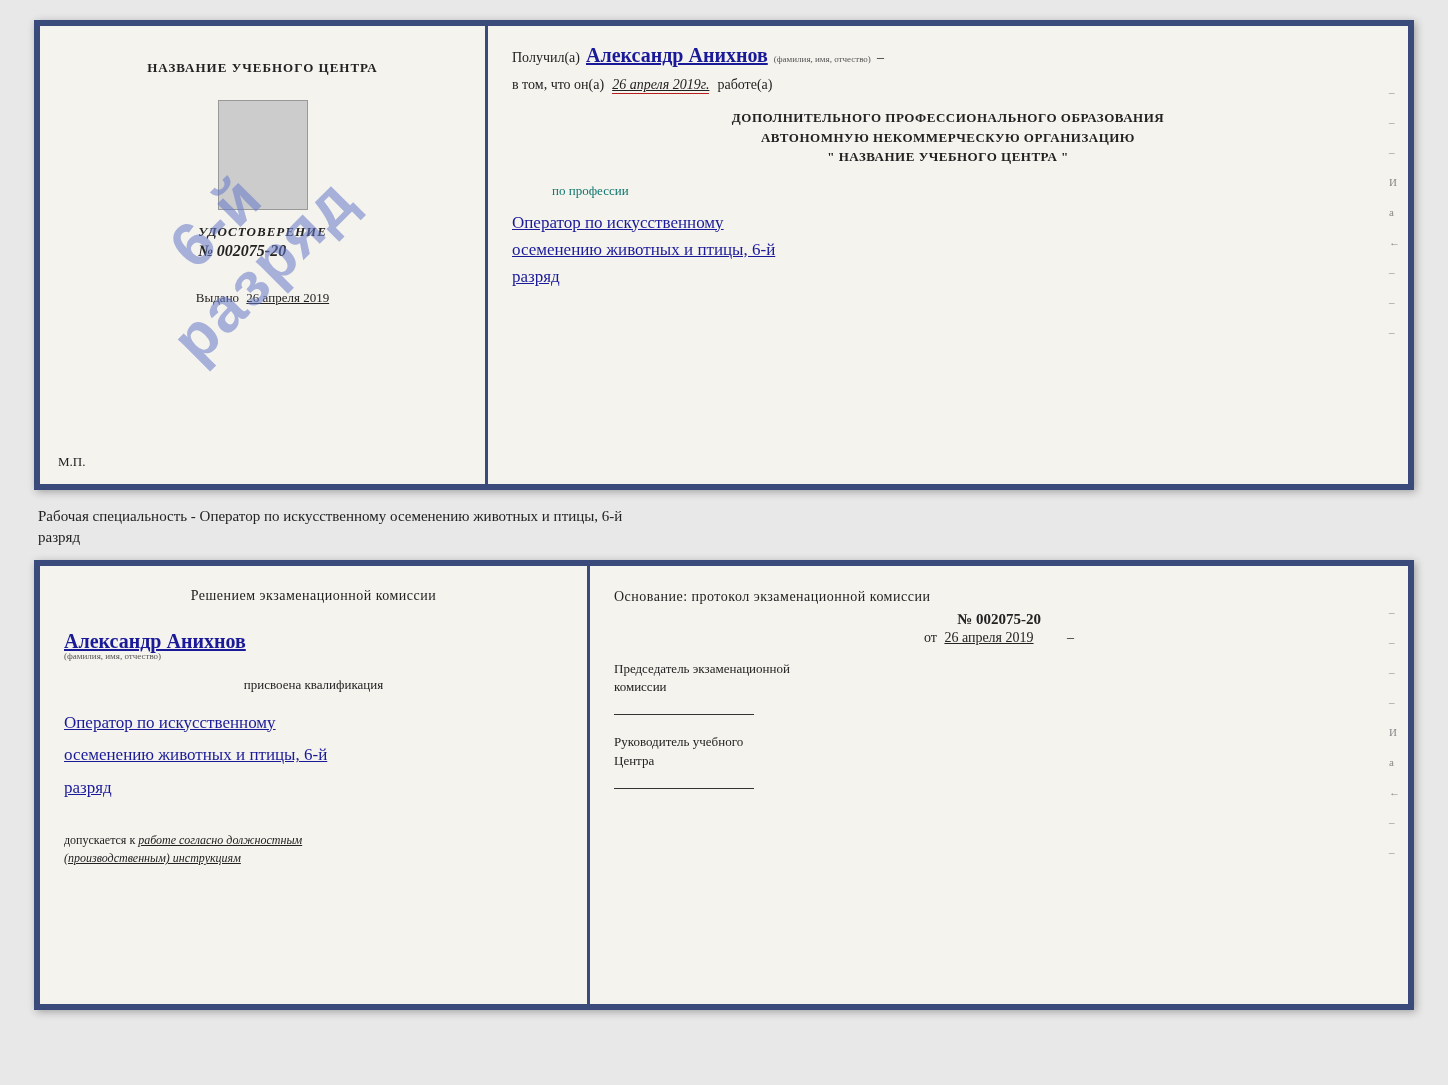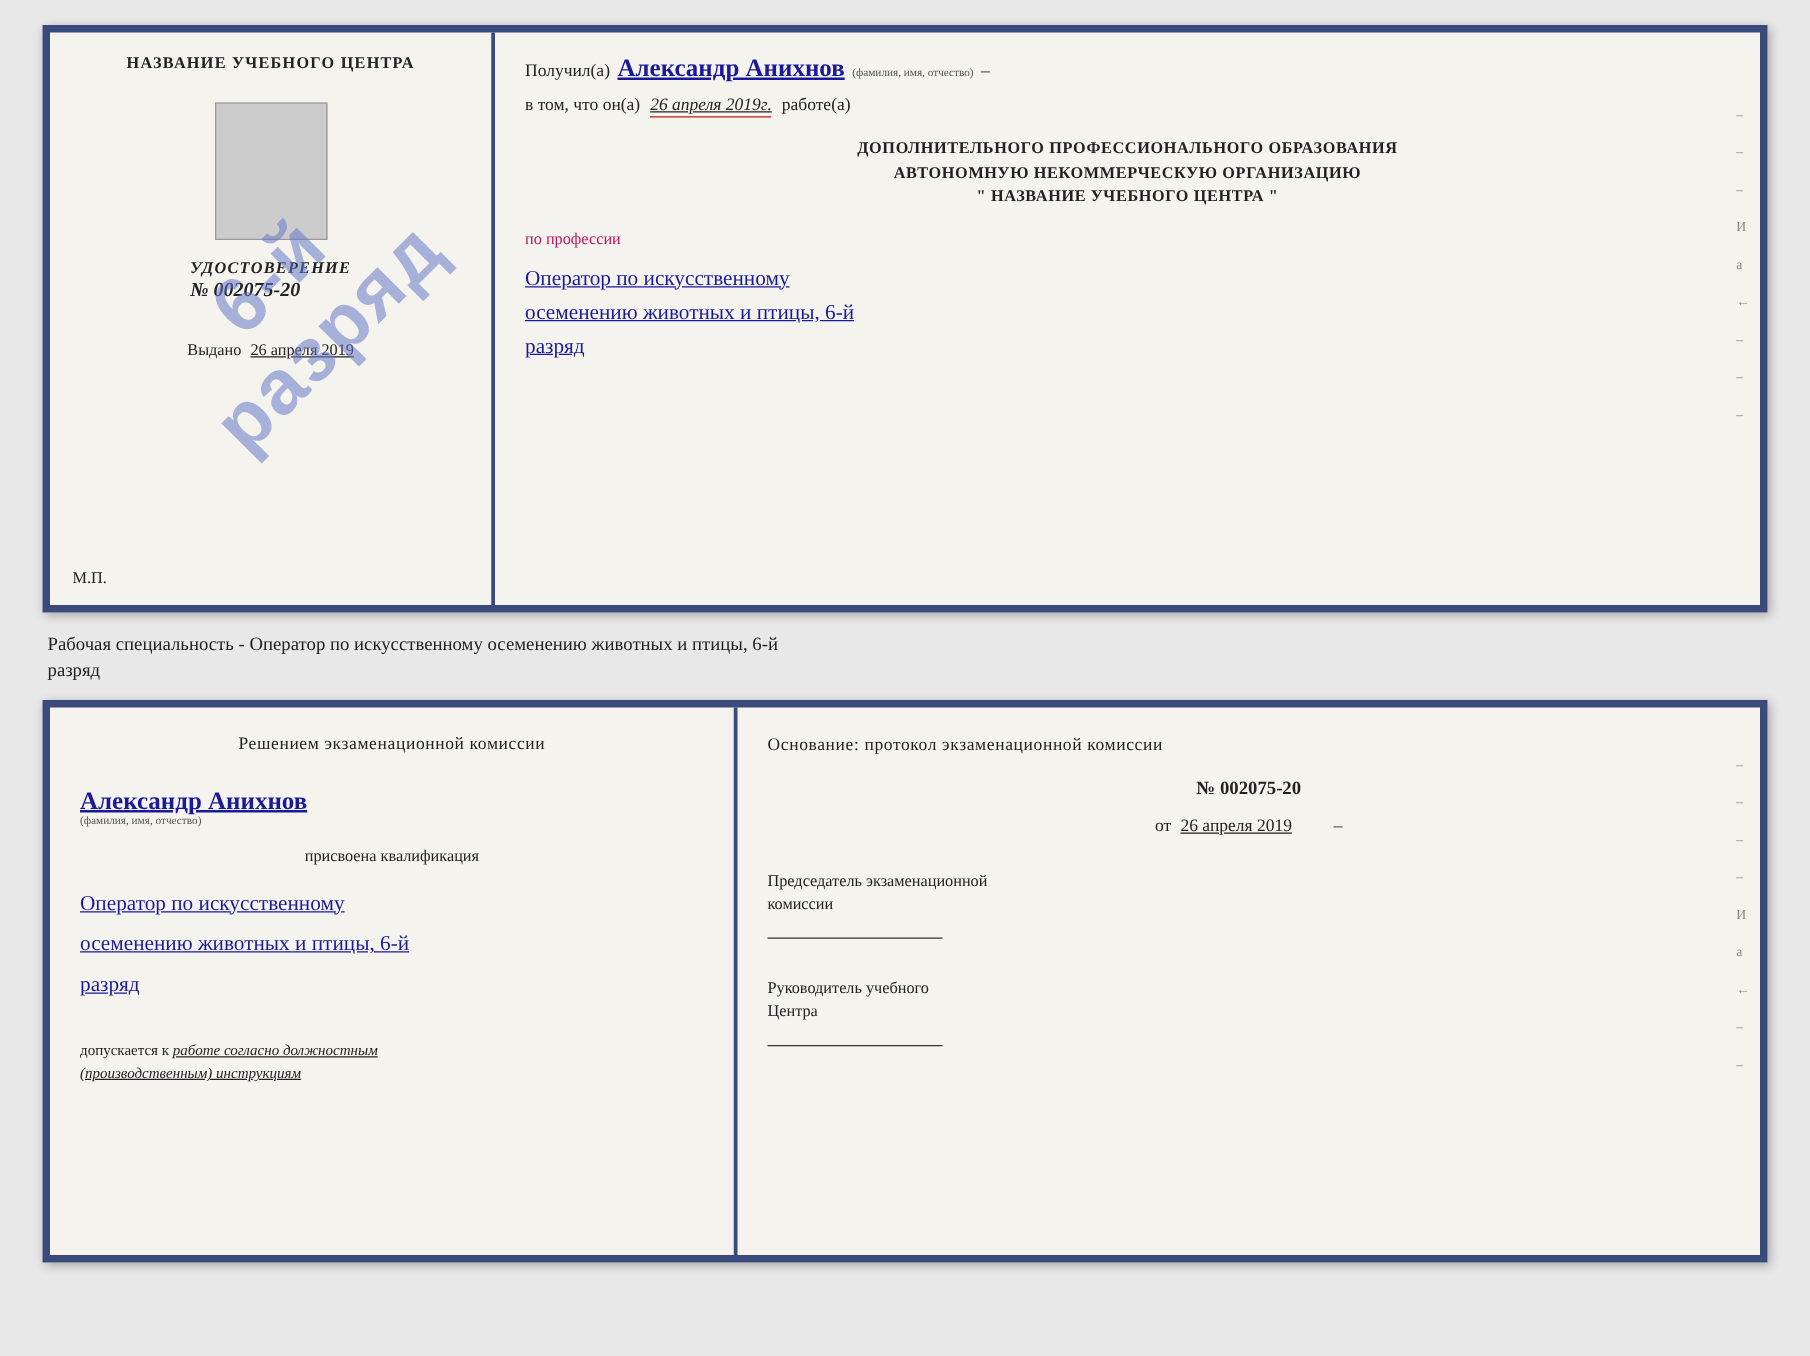--- a/index.html
+++ b/index.html
@@ -22,26 +22,26 @@
       height: 470px;
       background: #f5f3ee;
       border: 6px solid #3a4a7a;
       display: flex;
       position: relative;
       box-shadow: 2px 2px 8px rgba(0,0,0,0.3);
     }
 
     
     .left-panel {
-      width: 356px;
+      width: 448px;
       border-right: 3px solid #3a4a7a;
       display: flex;
       flex-direction: column;
       align-items: center;
-      padding: 16px 20px;
+      padding: 34px 20px;
       position: relative;
       overflow: hidden;
     }
 
     .left-panel .school-name {
       font-size: 13px;
       font-weight: bold;
       text-align: center;
       letter-spacing: 1px;
       text-transform: uppercase;
@@ -171,22 +171,23 @@
       text-align: center;
       font-weight: bold;
       text-transform: uppercase;
       letter-spacing: 0.5px;
       line-height: 1.5;
       margin-top: 4px;
     }
 
     .po-professii {
       font-size: 13px;
-      color: #be185d;
+      color: #0f766e;
       margin-top: 6px;
+      margin-left: 40px;
     }
 
     .prof-handwritten {
       font-family: 'Segoe Script', 'Brush Script MT', cursive;
       font-size: 17px;
       color: #1a1a99;
       text-decoration: underline;
       line-height: 1.6;
       display: block;
     }
@@ -284,21 +285,20 @@
     .dopusk-italic {
       font-style: italic;
       text-decoration: underline;
     }
 
     .right-panel-bottom {
       flex: 1;
       padding: 20px 24px;
       display: flex;
       flex-direction: column;
-      gap: 12px;
     }
 
     .osnovanie-line {
       font-size: 14px;
       color: #222;
       letter-spacing: 0.5px;
       line-height: 1.5;
     }
 
     .proto-number {

